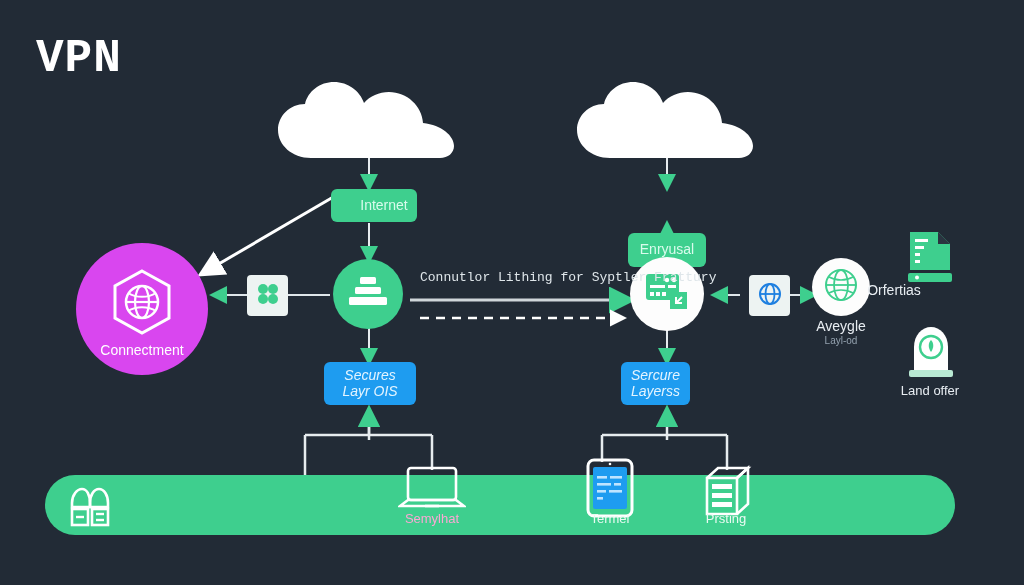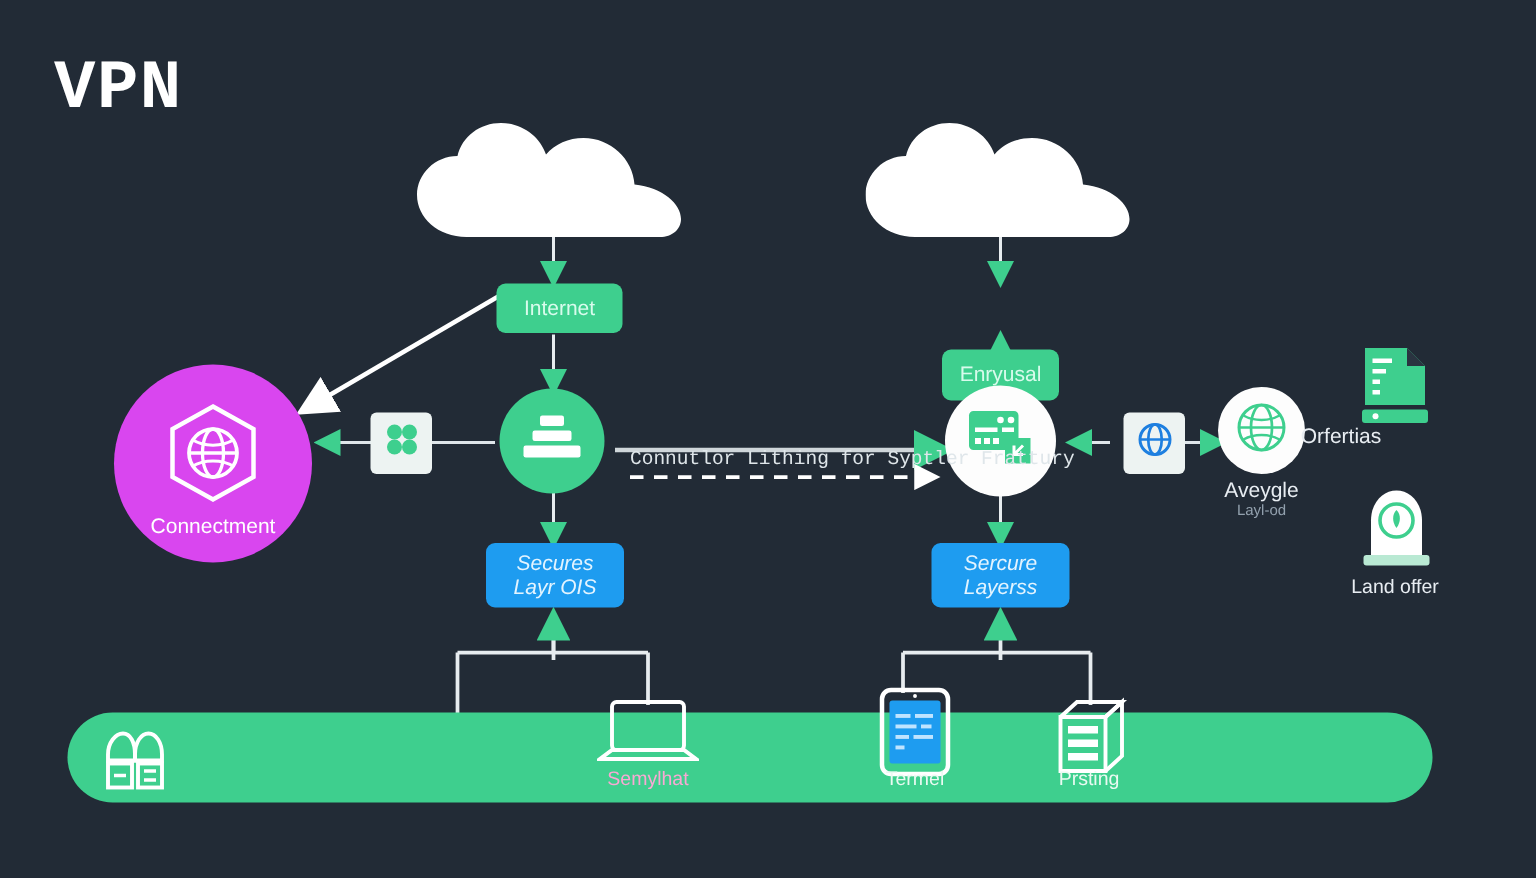--- a/index.html
+++ b/index.html
@@ -116,34 +116,34 @@
     </svg>
   </div>
   <div class="cloud" style="left:577px;top:82px;">
     <svg width="182" height="76" viewBox="0 0 182 76">
       <path d="M33,76 C14,76 0,63 0,48 C0,34 12,22 27,22 C30,9 42,0 56,0
                C70,0 82,9 86,21 C92,14 101,10 111,10 C129,10 144,24 145,41
                C164,43 176,54 176,64 C176,71 170,76 162,76 Z" fill="#ffffff"></path>
     </svg>
   </div>
 
-  <div class="pill green" style="left:331px;top:189px;width:84px;height:33px;font-size:14px;">
+  <div class="pill green" style="left:331px;top:189px;width:66px;height:33px;font-size:14px;padding-left:20px;">
     <span>Internet</span>
   </div>
 
   <div class="pill green" style="left:628px;top:189px;width:78px;height:34px;font-size:14px;margin-top:44px;">
     <span>Enryusal</span>
   </div>
 
   <div class="pill blue" style="left:324px;top:362px;width:92px;height:43px;font-size:14px;flex-direction:column;">
     <span>Secures</span>
     <span>Layr OIS</span>
   </div>
 
-  <div class="pill blue" style="left:621px;top:362px;width:92px;height:43px;font-size:14px;flex-direction:column;">
+  <div class="pill blue" style="left:621px;top:362px;width:69px;height:43px;font-size:14px;flex-direction:column;">
     <span>Sercure</span>
     <span>Layerss</span>
   </div>
 
   <div class="circle blue" style="left:76px;top:243px;width:132px;height:132px;flex-direction:column;">
     <span style="margin-top:-10px;">
       <svg width="62" height="66" viewBox="0 0 62 66">
         <path d="M31,2 L58,17 L58,49 L31,64 L4,49 L4,17 Z" fill="none" stroke="#ffffff" stroke-width="3"></path>
         <circle cx="31" cy="33" r="16" fill="none" stroke="#ffffff" stroke-width="2.5"></circle>
         <ellipse cx="31" cy="33" rx="7" ry="16" fill="none" stroke="#ffffff" stroke-width="2.2"></ellipse>
@@ -210,21 +210,21 @@
         <ellipse cx="18" cy="18" rx="7" ry="15" fill="none" stroke="#3ecf8e" stroke-width="1.8"></ellipse>
         <line x1="3" y1="18" x2="33" y2="18" stroke="#3ecf8e" stroke-width="1.8"></line>
         <path d="M6,10 C13,14 23,14 30,10" fill="none" stroke="#3ecf8e" stroke-width="1.6"></path>
         <path d="M6,26 C13,22 23,22 30,26" fill="none" stroke="#3ecf8e" stroke-width="1.6"></path>
       </svg>
     </span>
   </div>
   <div class="cap" style="left:791px;top:318px;width:100px;font-size:14px;">Aveygle</div>
   <div class="cap sub" style="left:791px;top:335px;width:100px;">Layl-od</div>
 
-  <div class="abs" style="left:420px;top:270px;font-size:13px;color:#dfe6ea;margin-top:28px;">Connutlor Lithing for Syptler Frattury</div>
+  <div class="abs" style="left:420px;top:270px;font-size:13px;color:#dfe6ea;">Connutlor Lithing for Syptler Frattury</div>
 
   <div class="abs" style="left:908px;top:230px;">
     <span>
       <svg width="44" height="52" viewBox="0 0 44 52">
         <path d="M2,2 L30,2 L42,14 L42,40 L2,40 Z" fill="#3ecf8e"></path>
         <path d="M30,2 L30,14 L42,14 Z" fill="#2a3440"></path>
         <rect x="7" y="9" width="13" height="3" fill="#ffffff"></rect>
         <rect x="7" y="16" width="9" height="3" fill="#ffffff"></rect>
         <rect x="7" y="23" width="5" height="3" fill="#ffffff"></rect>
         <rect x="7" y="30" width="5" height="3" fill="#ffffff"></rect>

